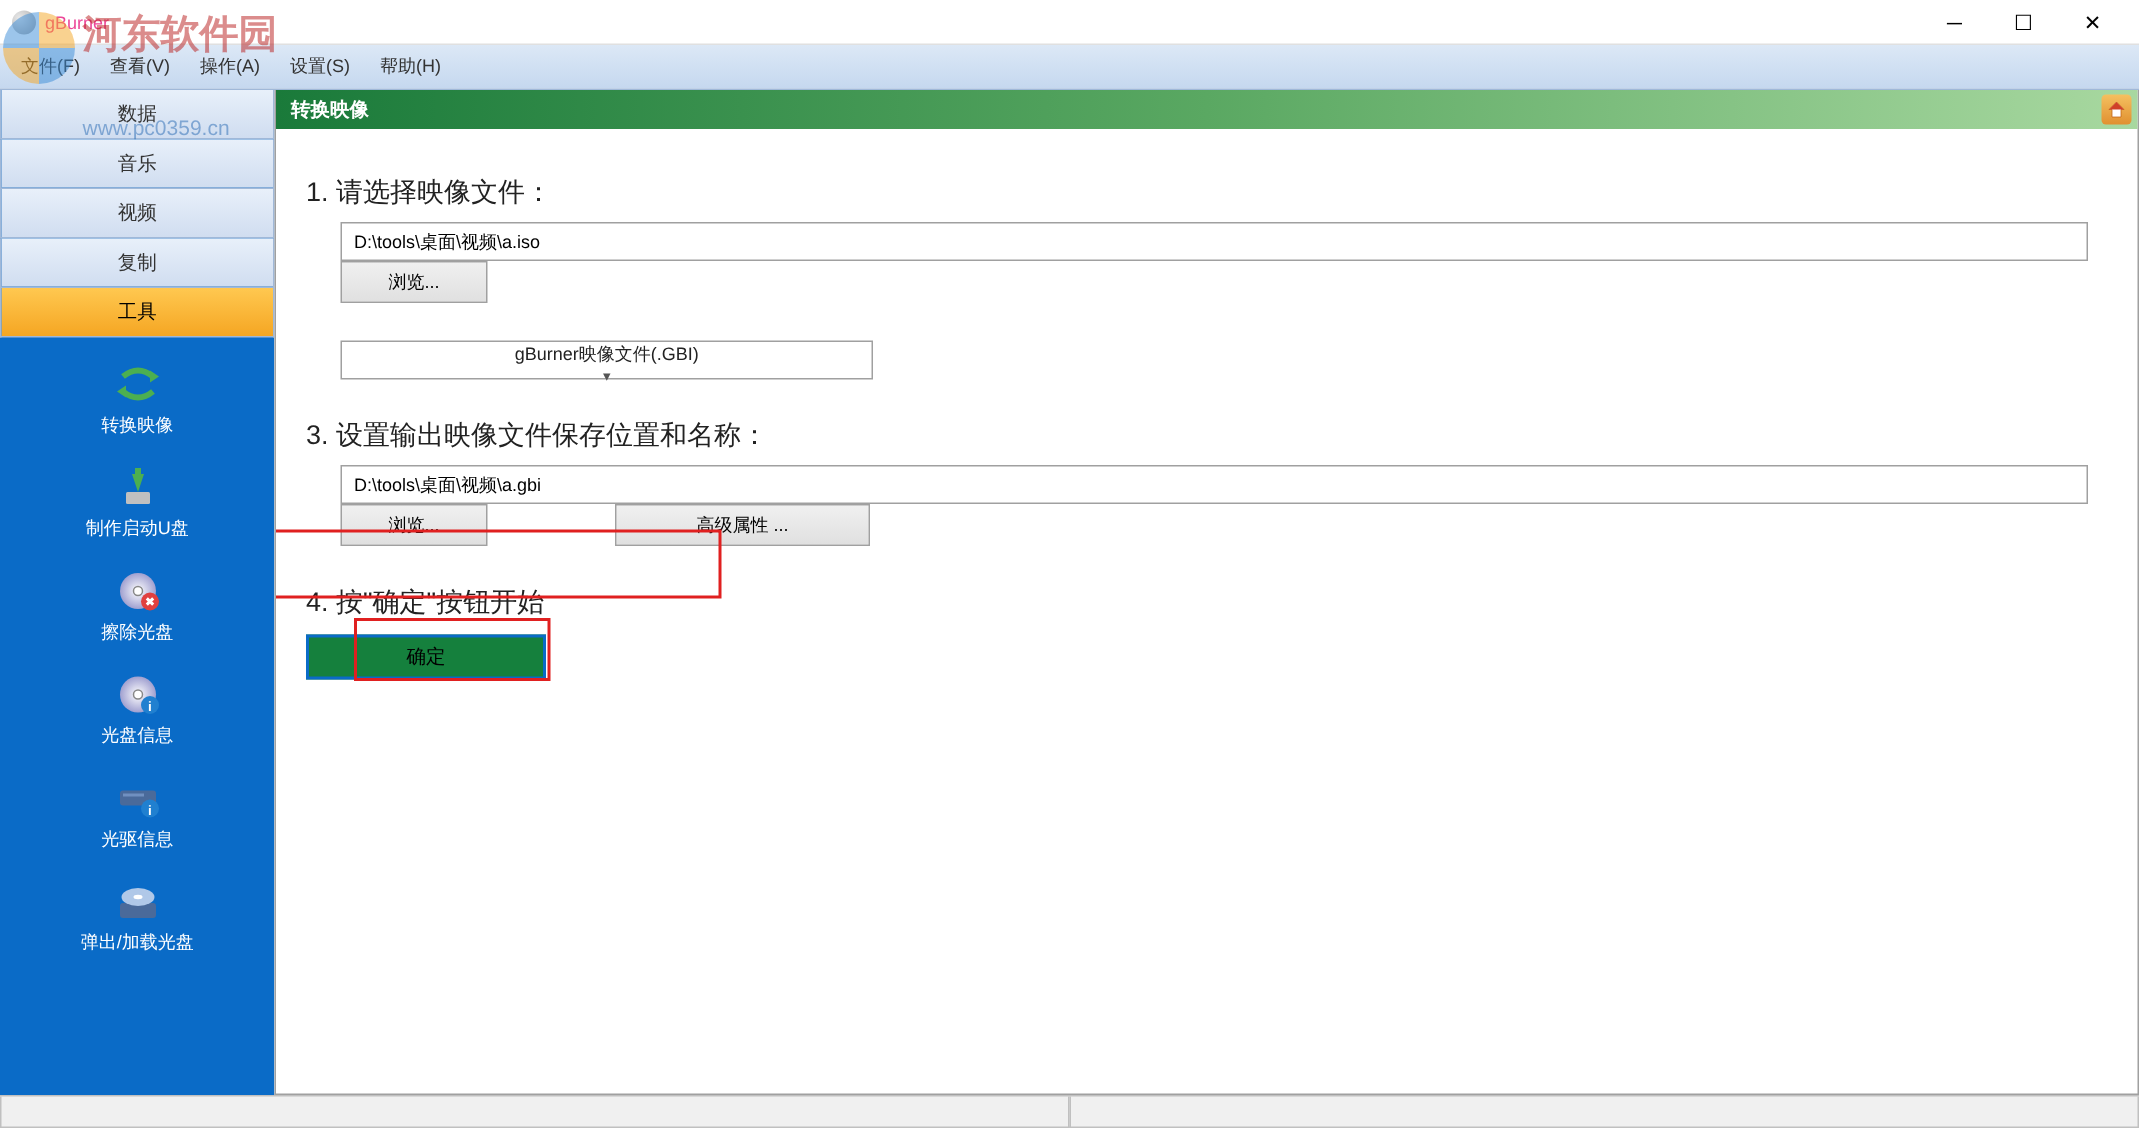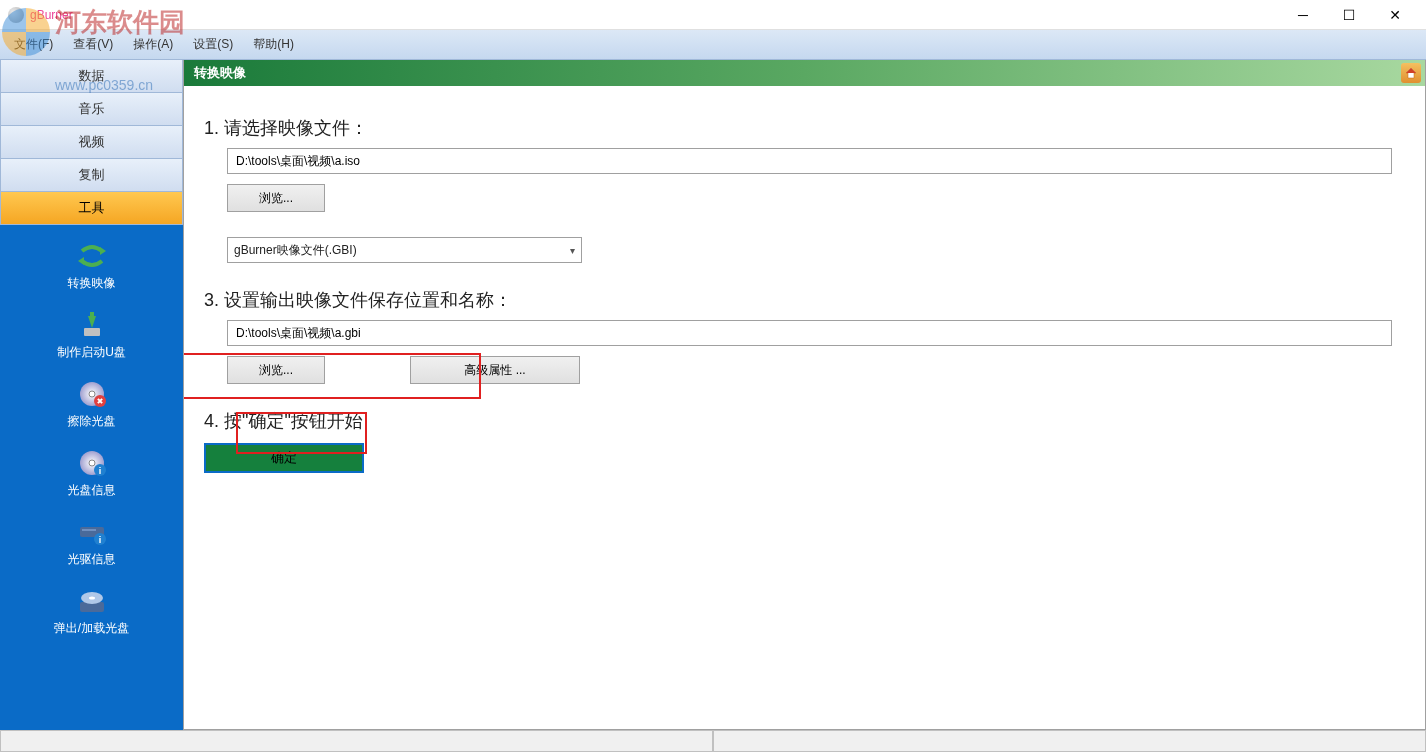--- a/index.html
+++ b/index.html
@@ -183,21 +183,20 @@
       color: #222;
     }
     .step-row { margin-bottom: 8px; font-size: 18px; }
     .text-input {
       width: 1165px;
       height: 26px;
       border: 1px solid #a0a0a0;
       padding: 0 8px;
       font-size: 12px;
       margin-left: 23px;
-      margin-bottom: 10px;
       display: block;
       font-family: inherit;
     }
     .btn {
       width: 98px;
       height: 28px;
       background: linear-gradient(to bottom, #f0f0f0, #e0e0e0);
       border: 1px solid #a0a0a0;
       cursor: pointer;
       font-size: 12px;
@@ -212,20 +211,21 @@
       border: 1px solid #a0a0a0;
       margin-left: 23px;
       margin-bottom: 25px;
       font-size: 12px;
       padding: 0 6px;
       display: flex;
       align-items: center;
       justify-content: space-between;
       cursor: pointer;
       background: #fff;
+      flex-direction: column;
     }
     .select-arrow { font-size: 10px; color: #555; }
     .red-box-1 {
       position: absolute;
       border: 2px solid #e02020;
       pointer-events: none;
     }
     .confirm-btn {
       width: 160px;
       height: 30px;

